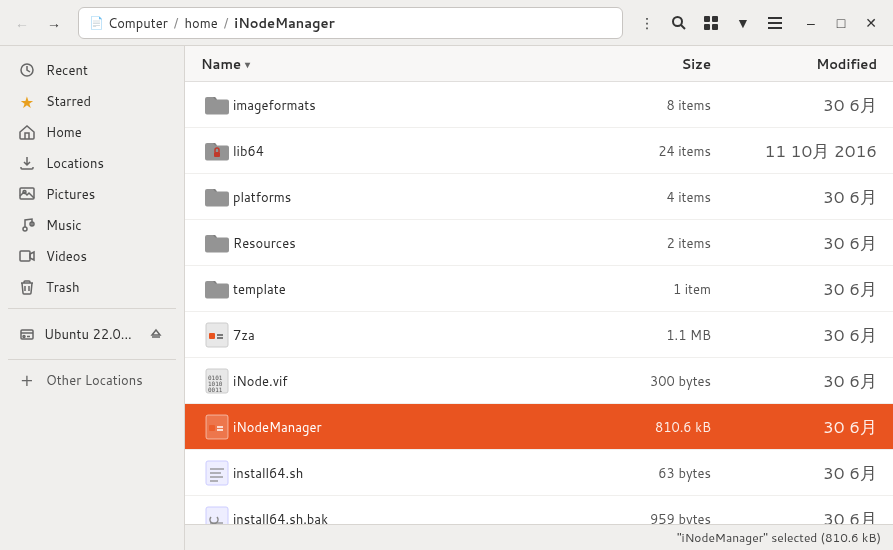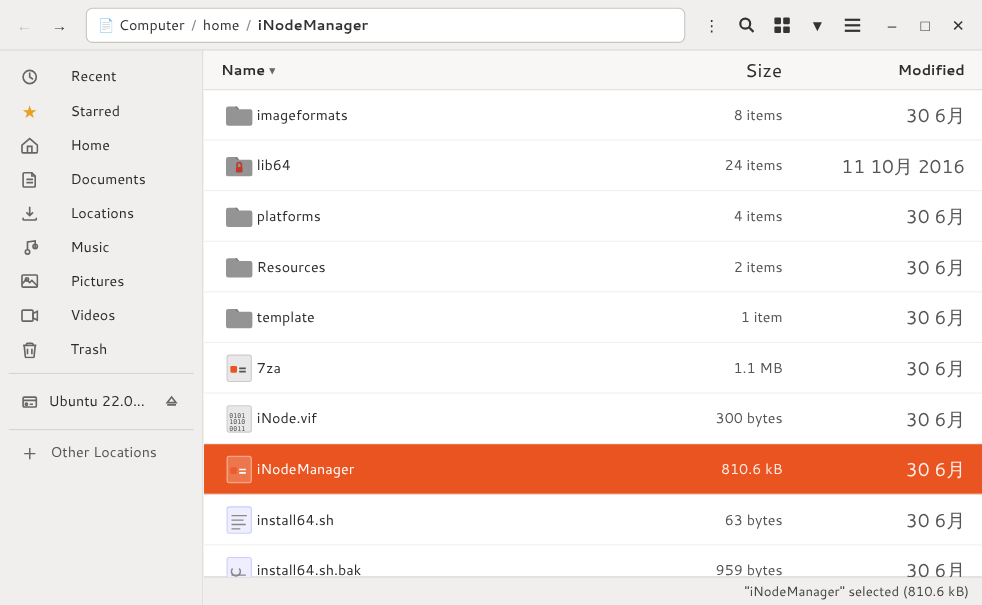--- a/index.html
+++ b/index.html
@@ -105,21 +105,21 @@
     }
     .sidebar-item {
       display: flex;
       align-items: flex-start;
       padding: 6px 12px;
       cursor: pointer;
       border-radius: 6px;
       margin: 1px 6px;
       font-size: 13px;
       color: #2d2d2d;
-      gap: 28px;
+      gap: 10px;
     }
     .sidebar-icon {
       width: 18px;
       height: 18px;
       display: flex;
       align-items: center;
       justify-content: center;
       flex-shrink: 0;
       color: #555;
       font-size: 15px;
@@ -183,22 +183,22 @@
       display: flex;
       align-items: center;
       font-size: 13px;
       font-weight: 600;
       color: #2d2d2d;
       gap: 4px;
       cursor: pointer;
     }
     .col-size {
       width: 120px;
-      font-size: 17px;
-      font-weight: 400;
+      font-size: 13px;
+      font-weight: 700;
       color: #2d2d2d;
       text-align: right;
       padding-right: 16px;
     }
     .col-modified {
       width: 150px;
       font-size: 13px;
       font-weight: 600;
       color: #2d2d2d;
       text-align: right;
@@ -344,56 +344,45 @@
         <svg width="16" height="16" viewBox="0 0 16 16" fill="none" stroke="#666" stroke-width="1.5">
           <path d="M1 8L8 2l7 6v6a1 1 0 01-1 1H2a1 1 0 01-1-1z"></path>
             <polyline points="6,15 6,9 10,9 10,15"></polyline>
         </svg>
       </span>
       <span>Home</span>
     </div>
     <div class="sidebar-item">
       <span class="sidebar-icon">
         <svg width="16" height="16" viewBox="0 0 16 16" fill="none" stroke="#666" stroke-width="1.5">
-          <path d="M3 2h7l3 3v9a1 1 0 01-1 1H3a1 1 0 01-1-1V3a1 1 0 011-1z"></path>
-            <polyline points="10,2 10,5 13,5"></polyline>
-          <line x1="5" y1="8" x2="11" y2="8"></line>
-            <line x1="5" y1="11" x2="11" y2="11"></line>
-        </svg>
-      </span>
-      <span>Documents</span>
-    </div>
-    <div class="sidebar-item">
-      <span class="sidebar-icon">
-        <svg width="16" height="16" viewBox="0 0 16 16" fill="none" stroke="#666" stroke-width="1.5">
           <path d="M8 2v8M5 7l3 3 3-3"></path>
             <path d="M2 12v1a1 1 0 001 1h10a1 1 0 001-1v-1"></path>
         </svg>
       </span>
       <span>Locations</span>
+    </div>
+    <div class="sidebar-item">
+      <span class="sidebar-icon">
+        <svg width="16" height="16" viewBox="0 0 16 16" fill="none" stroke="#666" stroke-width="1.5">
+          <rect x="1" y="2" width="14" height="11" rx="1"></rect>
+            <circle cx="5.5" cy="6" r="1.5"></circle>
+          <path d="M1 10l4-4 3 3 2-2 5 5"></path>
+        </svg>
+      </span>
+      <span>Pictures</span>
     </div>
     <div class="sidebar-item">
       <span class="sidebar-icon">
         <svg width="16" height="16" viewBox="0 0 16 16" fill="none" stroke="#666" stroke-width="1.5">
           <path d="M6 14a2 2 0 100-4 2 2 0 000 4z"></path>
             <path d="M6 10V3l7-1v7"></path>
             <path d="M13 9a2 2 0 100-4 2 2 0 000 4z"></path>
         </svg>
       </span>
       <span>Music</span>
-    </div>
-    <div class="sidebar-item">
-      <span class="sidebar-icon">
-        <svg width="16" height="16" viewBox="0 0 16 16" fill="none" stroke="#666" stroke-width="1.5">
-          <rect x="1" y="2" width="14" height="11" rx="1"></rect>
-            <circle cx="5.5" cy="6" r="1.5"></circle>
-          <path d="M1 10l4-4 3 3 2-2 5 5"></path>
-        </svg>
-      </span>
-      <span>Pictures</span>
     </div>
     <div class="sidebar-item">
       <span class="sidebar-icon">
         <svg width="16" height="16" viewBox="0 0 16 16" fill="none" stroke="#666" stroke-width="1.5">
           <rect x="1" y="3" width="10" height="10" rx="1"></rect>
           <path d="M11 6l4-2v8l-4-2V6z"></path>
         </svg>
       </span>
       <span>Videos</span>
     </div>

